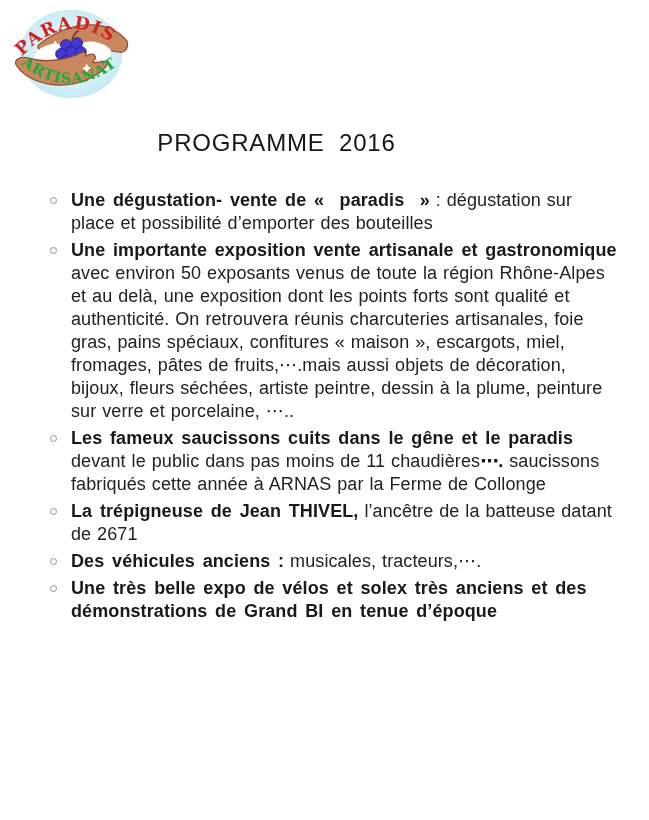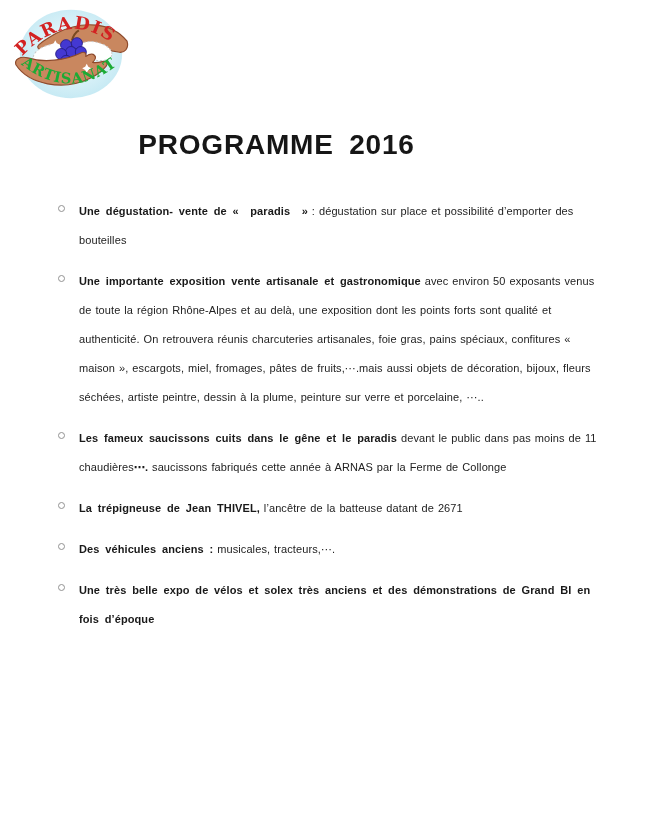--- a/index.html
+++ b/index.html
@@ -9,30 +9,30 @@
     color:#1f1f1f;
   }
   .page{position:relative;width:649px;height:820px;background:#ffffff;}
 
   
   .logo{position:absolute;left:12px;top:4px;width:118px;height:98px;}
 
   
   .title{
     position:absolute;top:129px;left:0;width:553px;
-    text-align:center;font-size:28px;font-weight:700;color:#161616;
+    text-align:center;font-size:24px;font-weight:400;color:#161616;
     letter-spacing:0.8px;word-spacing:7px;
   }
 
   
   .list-wrap{position:absolute;left:44px;top:185px;width:578px;}
   ul.programme{list-style:none;margin:0;padding:0;}
   ul.programme li{
-    position:relative;padding-left:23px;margin:12px;
-    font-size:11px;line-height:29px;letter-spacing:0.1px;word-spacing:0.8px;
+    position:relative;padding-left:23px;margin:4px;
+    font-size:18px;line-height:23px;letter-spacing:0.1px;word-spacing:0.8px;
     color:#222222;
   }
   ul.programme li.gap{margin-bottom:23px;}
   .bullet{
     position:absolute;left:2px;top:7.5px;width:7px;height:7px;
     border:1.4px solid #929292;border-radius:50%;background:transparent;
     box-sizing:border-box;
   }
   .seg{white-space:pre-wrap;}
   .seg.bold{font-weight:700;word-spacing:2.6px;color:#191919;}
@@ -96,17 +96,17 @@
 
   <div class="title">PROGRAMME 2016</div>
 
   <div class="list-wrap">
     <ul class="programme">
         <li><span class="bullet"></span><span class="seg bold">Une dégustation- vente de «  paradis  »</span><span class="seg"> : dégustation sur place et possibilité d’emporter des bouteilles</span></li>
         <li><span class="bullet"></span><span class="seg bold">Une importante exposition vente artisanale et gastronomique</span><span class="seg"> avec environ 50 exposants venus de toute la région Rhône-Alpes et au delà, une exposition dont les points forts sont qualité et authenticité. On retrouvera réunis charcuteries artisanales, foie gras, pains spéciaux, confitures « maison », escargots, miel, fromages, pâtes de fruits,⋯.mais aussi objets de décoration, bijoux, fleurs séchées, artiste peintre, dessin à la plume, peinture sur verre et porcelaine, ⋯..</span></li>
         <li><span class="bullet"></span><span class="seg bold">Les fameux saucissons cuits dans le gêne et le paradis</span><span class="seg"> devant le public dans pas moins de 11 chaudières</span><span class="seg bold">⋯.</span><span class="seg"> saucissons fabriqués cette année à ARNAS par la Ferme de Collonge</span></li>
         <li><span class="bullet"></span><span class="seg bold">La trépigneuse de Jean THIVEL,</span><span class="seg"> l’ancêtre de la batteuse datant de 2671</span></li>
         <li><span class="bullet"></span><span class="seg bold">Des véhicules anciens :</span><span class="seg"> musicales, tracteurs,⋯.</span></li>
-        <li><span class="bullet"></span><span class="seg bold">Une très belle expo de vélos et solex très anciens et des démonstrations de Grand BI en fois d’époque</span></li>
+        <li><span class="bullet"></span><span class="seg bold">Une très belle expo de vélos et solex très anciens et des démonstrations de Grand BI en tenue d’époque</span></li>
       </ul>
   </div>
 
 </div>
 
 </body></html>

